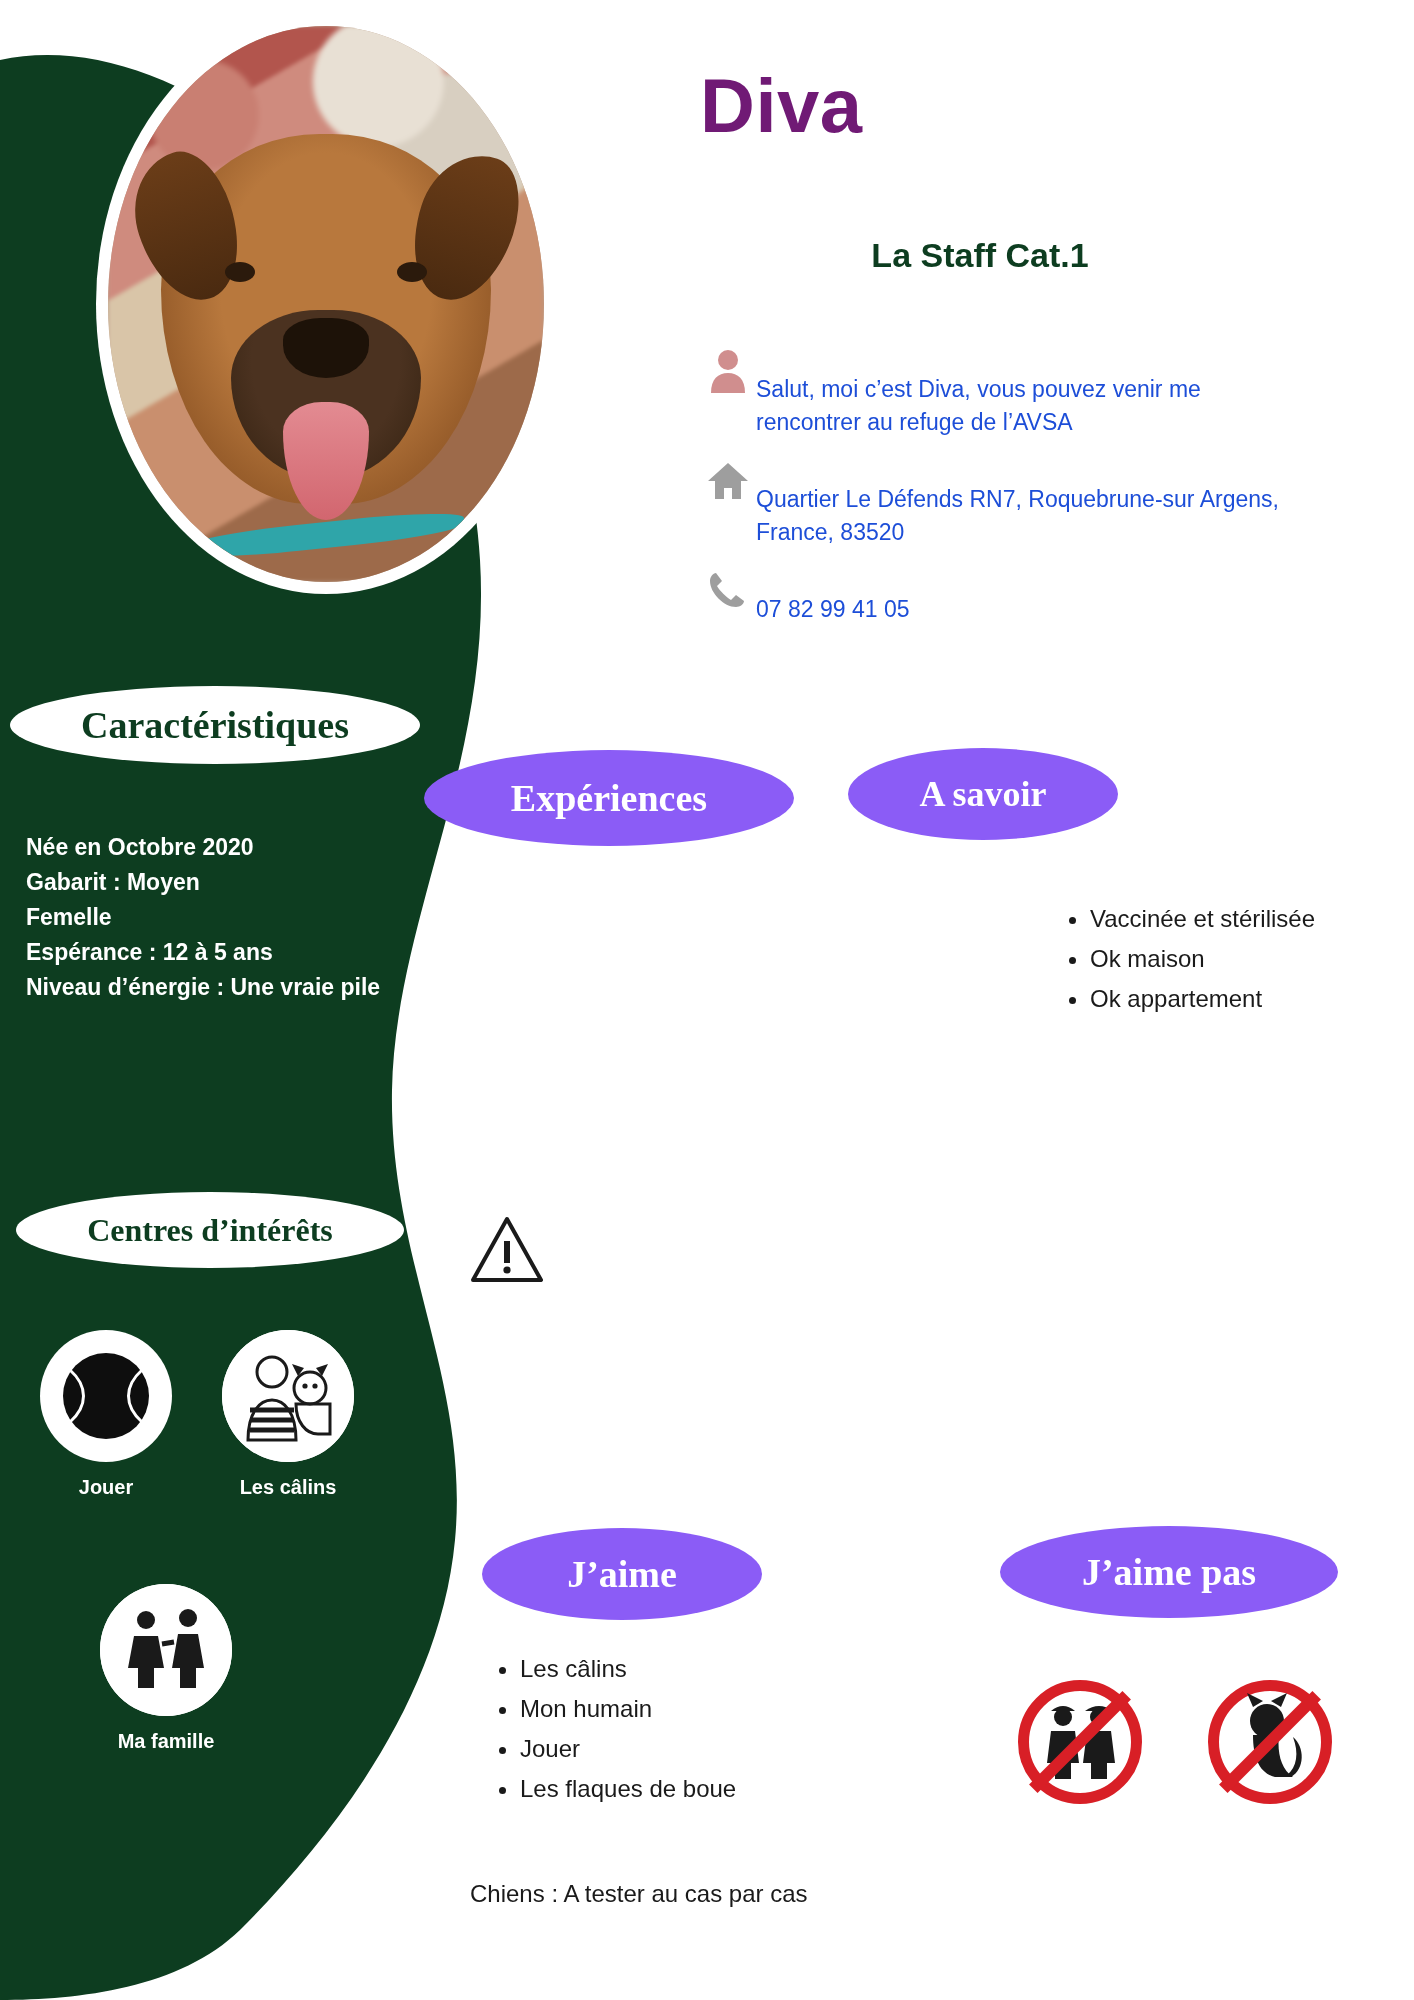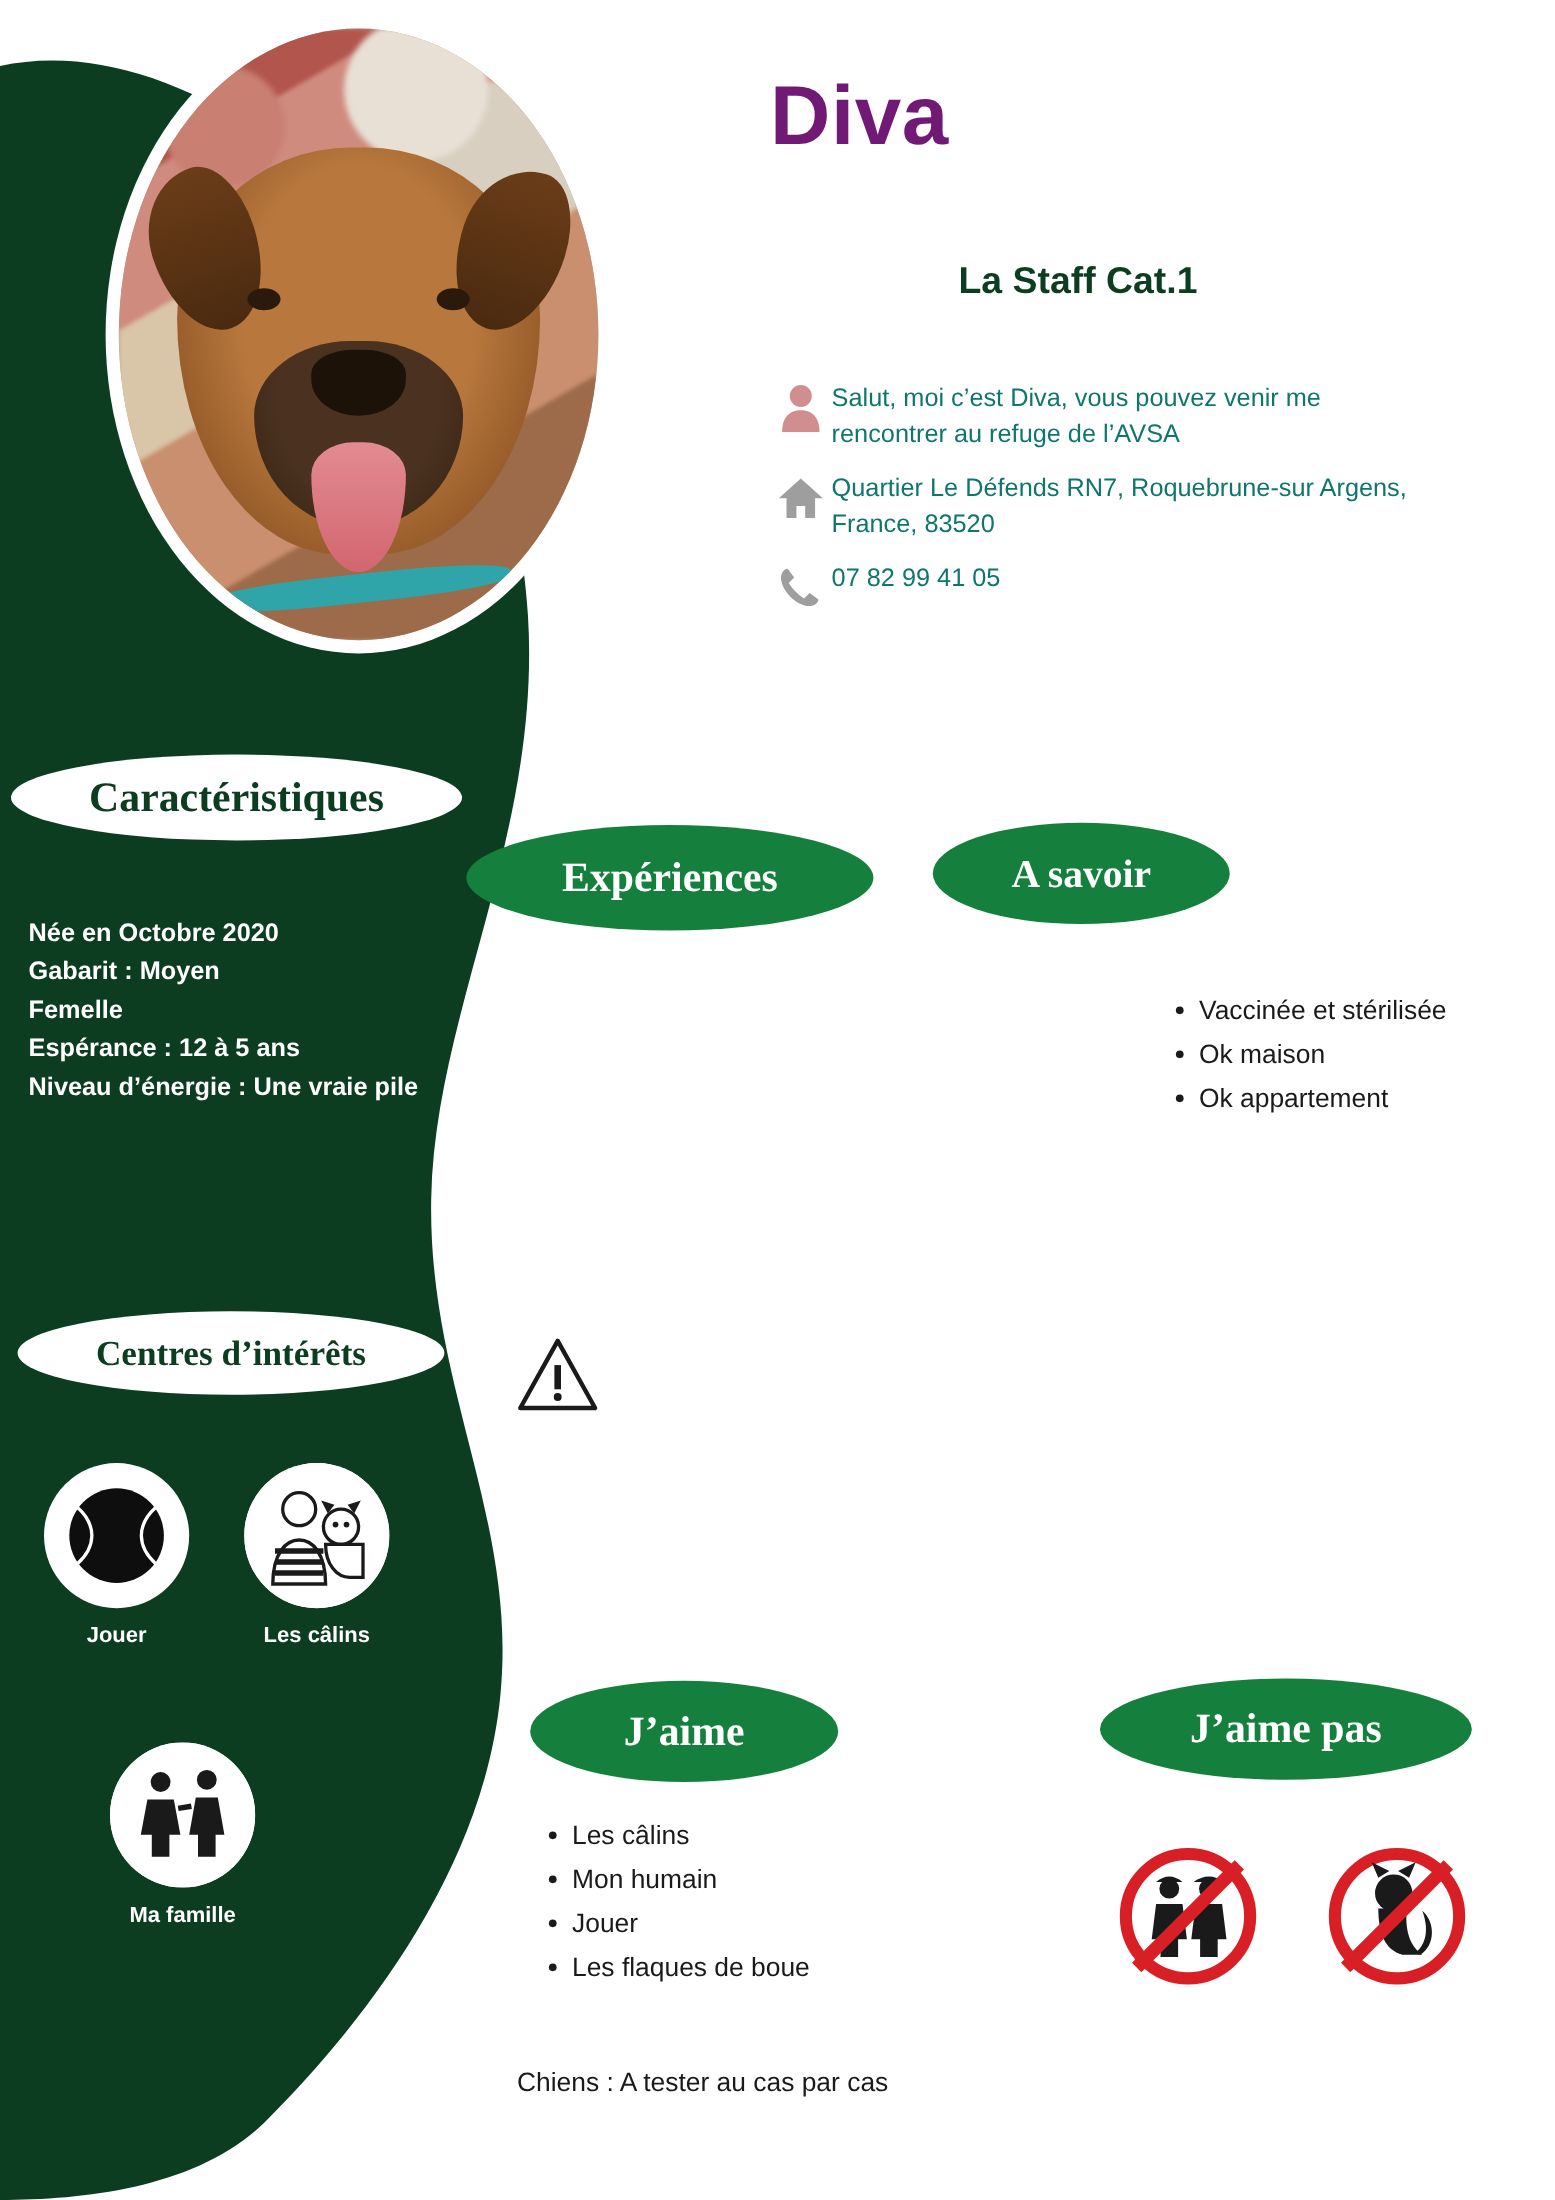--- a/index.html
+++ b/index.html
@@ -158,40 +158,41 @@
   .contact-ico {
     width: 56px;
     min-width: 56px;
     display: flex;
     justify-content: center;
     padding-top: 4px;
   }
   .contact-txt {
     font-size: 23px;
     line-height: 33px;
-    color: #0f766e;
+    color: #1d4ed8;
+    margin-top: 28px;
   }
 
   
   .pill {
     position: absolute;
     display: flex;
     align-items: center;
     justify-content: center;
     border-radius: 50% / 50%;
     font-family: "Liberation Serif", serif;
     font-weight: bold;
     z-index: 6;
   }
   .pill.white {
     background: #ffffff;
     color: #0d3d20;
   }
   .pill.green {
-    background: #15803d;
+    background: #8b5cf6;
     color: #ffffff;
   }
 
   
   .carac-text {
     position: absolute;
     left: 26px; top: 830px;
     width: 400px;
     color: #ffffff;
     font-size: 23px;

